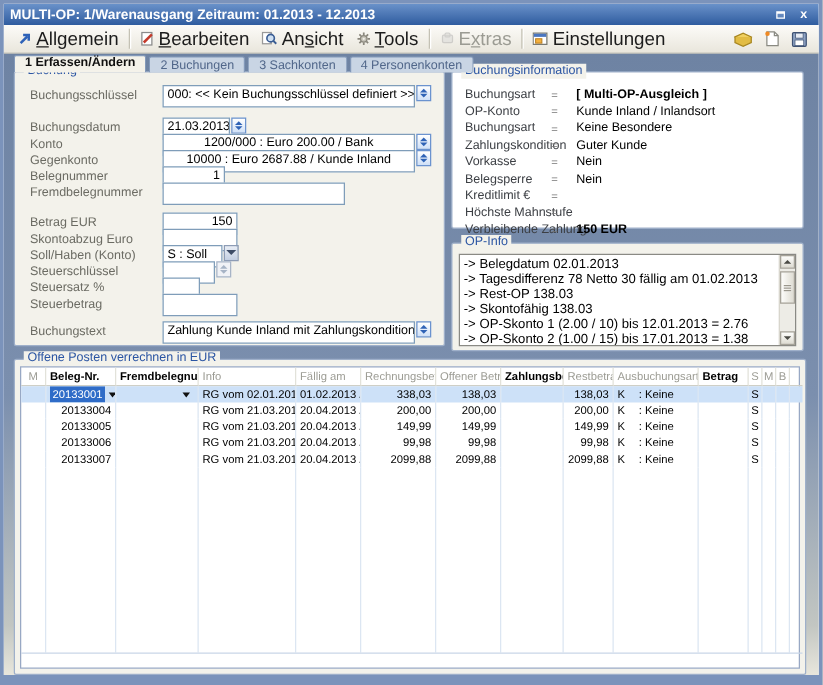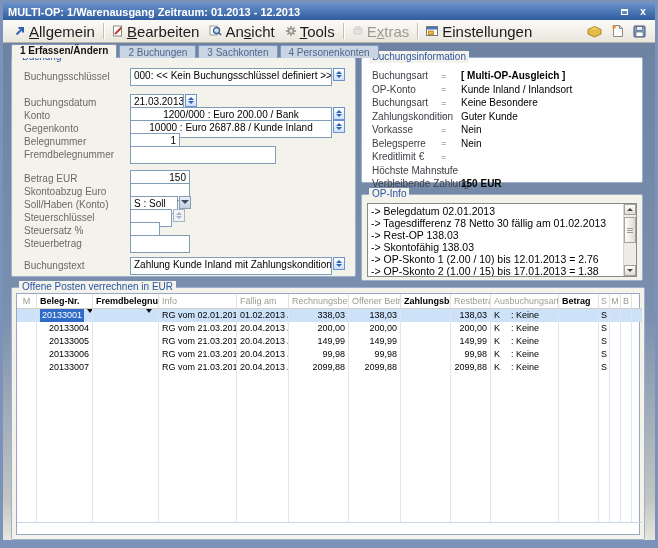--- a/index.html
+++ b/index.html
@@ -86,21 +86,21 @@
         font-size:9px;color:#000;}
   .th{border-right:1px solid #e2e2da;border-bottom:1px solid #cfcfc6;color:#9c9c94;
       padding:1px 3px 0;line-height:13px;white-space:nowrap;overflow:hidden;cursor:default;}
   .th.b{color:#000;font-weight:bold;}
   .th.ta-ctr{text-align:center;padding:1px 0 0;}
   .td{border-right:1px solid #dce6f2;padding:0 3px;line-height:13px;white-space:nowrap;overflow:hidden;cursor:default;}
   .td.ar{text-align:right;} .td.ac{text-align:center;padding:0;}
   .td.last, .th.last{border-right:none;}
   .row-sel{background:var(--row-selection,#cde1f8);}
   .hl{background:var(--text-selection,#2f6cc8);color:#fff;padding:0 2px;}
-  .cell-flex{display:flex;align-items:flex-start;justify-content:space-between;}
+  .cell-flex{display:flex;align-items:center;justify-content:space-between;}
   .tri-cell{width:0;height:0;border:3.5px solid transparent;border-bottom:none;border-top:4px solid #111;margin:0 3px;}
   .ausb-k{display:inline-block;width:17px;}
   .tfoot{grid-column:1/-1;border-top:1px solid #c9d6e8;}
   u{text-decoration:underline;}
 </style>
 </head>
 <body>
 
 <div class="window">
 

